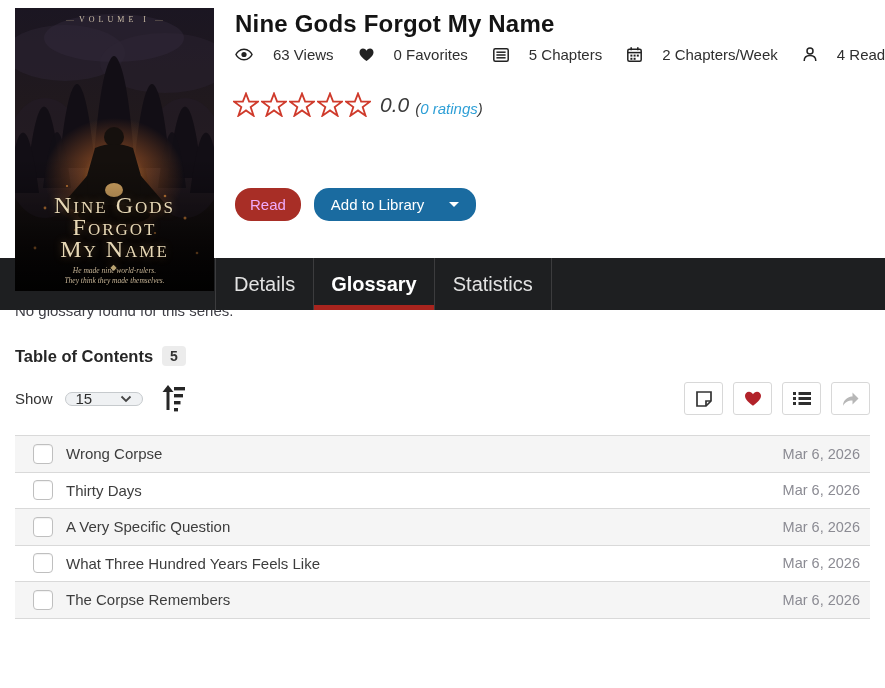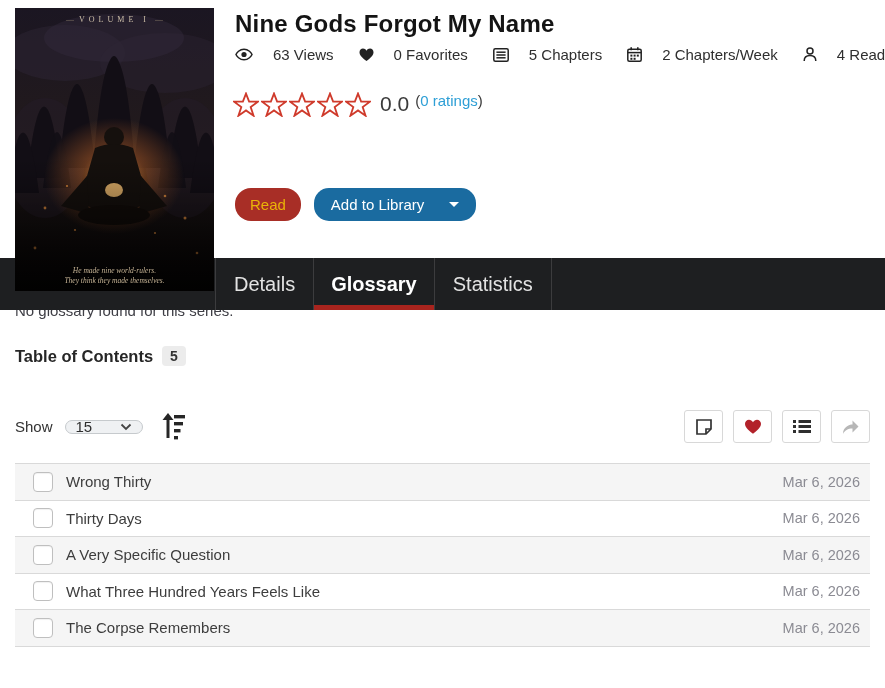--- a/index.html
+++ b/index.html
@@ -42,30 +42,30 @@
     position:absolute; left:235px; top:10px;
     font-size:24px; font-weight:bold; color:#141414; letter-spacing:.2px;
   }
   .stats {
     position:absolute; left:235px; top:46px; display:flex; gap:25px;
     font-size:15px; color:#2f2f2f; align-items:center;
   }
   .stat { display:flex; align-items:center; gap:20px; white-space:nowrap; }
   .stat svg { display:block; }
 
-  .rating { position:absolute; left:233px; top:92px; display:flex; align-items:flex-start; }
+  .rating { position:absolute; left:233px; top:92px; display:flex; align-items:flex-end;font-style:italic; }
   .stars { display:flex; gap:2px; }
   .stars svg { display:block; }
   .rating-score { font-size:21px; color:#3a3a3a; margin-left:9px; }
   .rating-count { font-size:15px; color:#3a3a3a; margin-left:6px; }
   .rating-count a { color:#2e9fd6; text-decoration:none; }
 
   .actions { position:absolute; left:235px; top:188px; display:flex; gap:13px; align-items:center; }
   .btn-read {
-    background:#a82e26; color:#eab308; font-size:15px; border:none;
+    background:#a82e26; color:#f0abfc; font-size:15px; border:none;
     border-radius:16px; padding:8px 15px; cursor:pointer; font-family:inherit;
   }
   .btn-library {
     background:#1a6ba0; color:#fff; font-size:15px; border:none;
     border-radius:15px; padding:8px 17px; cursor:pointer; font-family:inherit;
     display:flex; align-items:center; gap:25px;
   }
   .caret-down {
     width:0; height:0; border-left:5px solid transparent;
     border-right:5px solid transparent; border-top:5px solid #fff;
@@ -90,21 +90,21 @@
 
   
   .content { padding:0 15px; }
   .glossary-empty { margin-top:44px; font-size:15px; color:#3f3f46; }
   .toc-heading { margin-top:27px; font-size:16.5px; font-weight:bold; color:#262626; display:flex; align-items:center; }
   .toc-badge {
     background:#ececec; color:#333; font-size:14px; font-weight:bold;
     border-radius:4px; padding:2px 8px; margin-left:9px;
   }
 
-  .toolbar { margin-top:44px; display:flex; align-items:center; justify-content:space-between; }
+  .toolbar { margin-top:16px; display:flex; align-items:center; justify-content:space-between; }
   .toolbar-left { display:flex; align-items:center; gap:12px; }
   .show-label { font-size:15px; color:#333; }
   .page-size {
     width:78px; height:14px; background:#eff1f3; border:1px solid #c6cacd;
     border-radius:7px; display:flex; align-items:center; padding:0 10px;
     font-size:15px; color:#2e2e2e; cursor:pointer; justify-content:space-between;
   }
   .sort-btn { background:none; border:none; padding:0; margin-left:6px; cursor:pointer; display:flex; }
   .toolbar-right { display:flex; gap:10px; }
   .icon-btn {
@@ -186,20 +186,26 @@
           <circle cx="150" cy="188" r="1.3"></circle>
             <circle cx="170" cy="210" r="1.5"></circle>
           <circle cx="20" cy="240" r="1.4"></circle>
             <circle cx="182" cy="245" r="1.3"></circle>
           <circle cx="60" cy="222" r="1.1"></circle>
             <circle cx="140" cy="225" r="1.1"></circle>
         </g>
         <rect y="150" width="199" height="133" fill="url(#vig)"></rect>
       </svg>
       <div class="cover-volume">VOLUME I</div>
+      <div class="cover-title">
+        <span class="line">Nine Gods</span>
+        <span class="line">Forgot</span>
+        <span class="line">My Name</span>
+        <div class="cover-ornament">◆</div>
+      </div>
       <div class="cover-tagline">
         <div>He made nine world-rulers.</div>
         <div>They think they made themselves.</div>
       </div>
     </div>
 
     <div class="book-title">Nine Gods Forgot My Name</div>
 
     <div class="stats">
       <div class="stat">
@@ -351,21 +357,21 @@
           <svg width="19" height="16" viewBox="0 0 19 16">
               <path d="M2 15 C2 8 8 5.5 11.5 5.5 L11.5 1.5 L17.5 7.5 L11.5 13.5 L11.5 9.5 C7 9.5 3.5 11.5 2 15 Z" fill="#b7b7b7"></path>
             </svg>
         </button>
       </div>
     </div>
 
     <div class="chapter-table">
       <div class="chapter-row odd">
         <span class="chk"></span>
-        <span class="chapter-title">Wrong Thirty</span>
+        <span class="chapter-title">Wrong Corpse</span>
         <span class="chapter-date">Mar 6, 2026</span>
       </div>
       <div class="chapter-row">
         <span class="chk"></span>
         <span class="chapter-title">Thirty Days</span>
         <span class="chapter-date">Mar 6, 2026</span>
       </div>
       <div class="chapter-row odd">
         <span class="chk"></span>
         <span class="chapter-title">A Very Specific Question</span>

